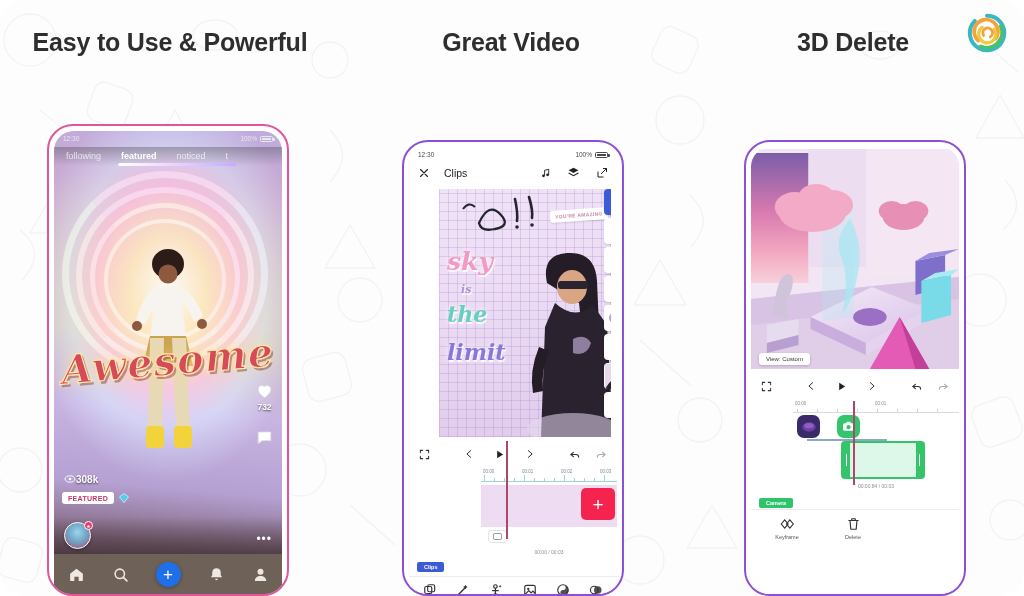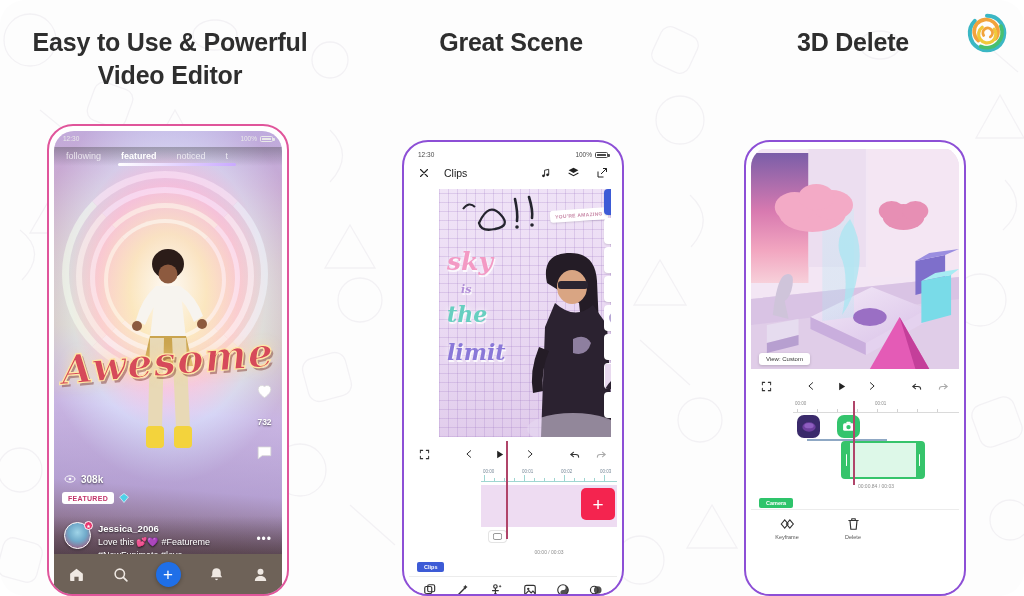--- a/index.html
+++ b/index.html
@@ -137,29 +137,29 @@
     font-size: 40px;
     letter-spacing: 1px;
     color:#d64a5a;
     -webkit-text-stroke: 1.2px #ffe9a8;
     text-shadow: 2px 3px 0 rgba(120,50,40,.45), 0 0 14px rgba(255,220,160,.9);
     transform: rotate(-5deg);
     display:inline-block;
   }
   .stat-views {
     position:absolute; left:10px; top:342px;
-    display:flex; align-items:center; gap:5px;
+    display:flex; align-items:center; 
     color:#fff; font-size:10px; font-weight:bold;
     text-shadow:0 1px 2px rgba(0,0,0,.6);
   }
   .right-rail {
     position:absolute; right:8px; top:250px;
     display:flex; flex-direction:column; align-items:center; gap:16px;
   }
-  .rail-item { display:flex; flex-direction:column; align-items:center; gap:17px; }
+  .rail-item { display:flex; flex-direction:column; align-items:center; gap:2px; }
   .rail-item .cnt { color:#fff; font-size:8.5px; font-weight:bold; text-shadow:0 1px 2px rgba(0,0,0,.6);}
   .featured-badge {
     position:absolute; left:8px; top:361px;
     display:flex; align-items:center; gap:4px;
   }
   .featured-badge .pill {
     background:#fff; color:#c2346a; font-size:7px; font-weight:bold;
     padding:2.5px 6px; border-radius:3px; letter-spacing:.3px;
   }
   .feed-caption {
@@ -382,21 +382,20 @@
       <path d="M38.5 17 a16 16 0 0 1 -21 21" stroke="#49c06e" stroke-width="4"></path>
       <path d="M15 32 a12.5 12.5 0 1 1 18-2" stroke="#f2a33c" stroke-width="3.8"></path>
       <path d="M31.5 20 a9 9 0 1 1 -12.5 -2" stroke="#f0c93a" stroke-width="3.4"></path>
       <path d="M20.5 26.5 a5 5 0 1 1 7 1.5" stroke="#f2a33c" stroke-width="3"></path>
     </g>
   </svg>
 
   <div class="panel" id="panel-1">
     <div class="headline">
       <span>Easy to Use &amp; Powerful</span>
-      <span class="l2">Video Editor</span>
     </div>
   </div>
 
   <div class="phone" id="phone-1">
     <div class="screen">
       <div id="feed-media">
 
         <div class="arc" style="left:8px; top:40px; width:206px; height:206px; border-width:7px; border-color:#ff9ad5 #9ad0ff #ffe48a #b8ff9a;"></div>
         <div class="arc" style="left:22px; top:56px; width:178px; height:178px; border-width:6px; border-color:#c8a2ff #ffd0e8 #a6f0ff #ffc9a6;"></div>
         <div class="arc" style="left:36px; top:72px; width:150px; height:150px; border-width:5px; border-color:#ffe9a0 #d6a6ff #9ae8ff #ffb0d4;"></div>
@@ -458,25 +457,20 @@
           <svg width="12" height="12" viewBox="0 0 24 24">
             <path d="M12 3 L21 10 L12 21 L3 10 Z" fill="#4fd0e8" stroke="#fff" stroke-width="1.2"></path>
           </svg>
         </div>
 
         <div class="feed-caption">
           <div class="cap-row">
             <div class="avatar">
                 <span class="star">★</span>
               </div>
-            <div class="cap-text">
-              <span class="uname">Jessica_2006</span>
-              <span>Love this 💕💜 #Featureme</span><br>
-              <span>#NewFunimate #love</span>
-            </div>
             <div class="cap-dots">•••</div>
           </div>
         </div>
 
         <div class="feed-nav">
           <svg class="ic" width="17" height="17" viewBox="0 0 24 24">
               <path d="M3 11l9-7 9 7v9a1 1 0 0 1-1 1h-5v-6h-6v6H4a1 1 0 0 1-1-1z" fill="currentColor"></path>
             </svg>
           <svg class="ic" width="17" height="17" viewBox="0 0 24 24">
               <circle cx="11" cy="11" r="6.6" fill="none" stroke="currentColor" stroke-width="2.2"></circle>
@@ -501,21 +495,21 @@
                 <i></i>
               </span>
           </span>
         </div>
       </div>
     </div>
   </div>
 
   <div class="panel" id="panel-2">
     <div class="headline">
-      <span>Great Scene</span>
+      <span>Great Video</span>
     </div>
   </div>
 
   <div class="phone" id="phone-2">
     <div class="screen">
 
       <div class="statusbar">
         <span>12:30</span>
         <span class="sb-right">
           <span>100%</span>

